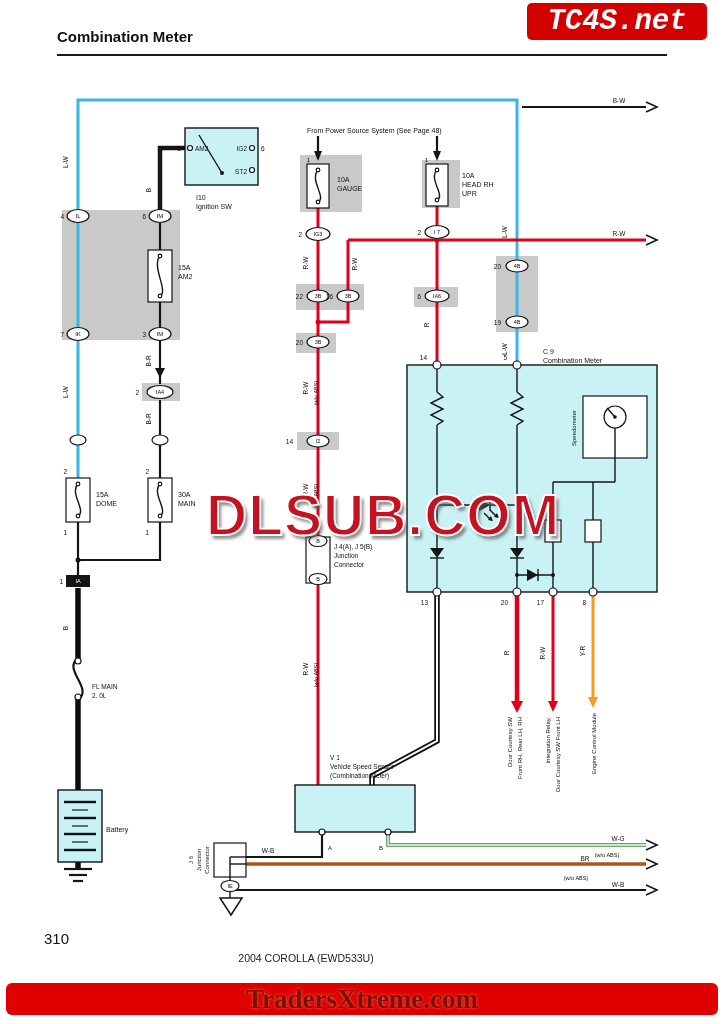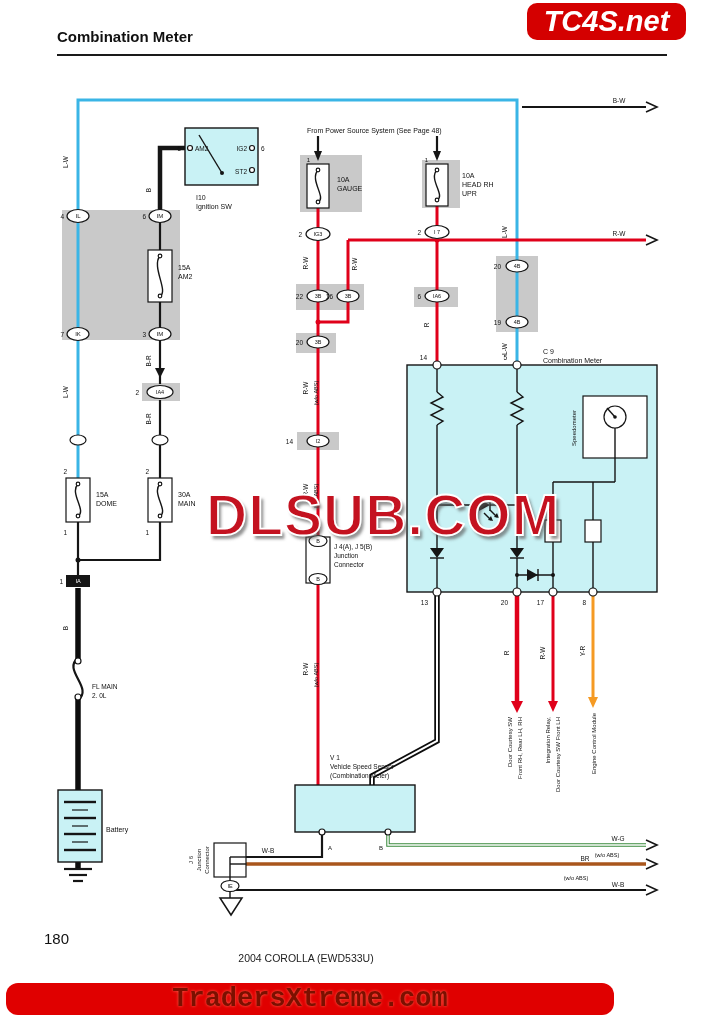--- a/index.html
+++ b/index.html
@@ -1,32 +1,32 @@
 <!DOCTYPE html>
 <html style="--wire-cyan: #3ab5e6; --wire-red: #e0001a; --wire-orange: #f59a23; --wire-brown: #a9561c; --wire-green: #3a8a3d; --component-fill: #c9f2f5; --connector-gray: #c9c9c9; --logo-red: #d40000; --banner-red: #e00000; --watermark-red: #c41220;"><head>
 <meta charset="utf-8">
 <style>
   html,body{margin:0;padding:0}
   body{width:724px;height:1024px;background:#fff;position:relative;overflow:hidden;
        font-family:"Liberation Sans",sans-serif}
   .page{position:absolute;inset:0}
   .hdr-title{position:absolute;left:57px;top:28px;font-size:15px;font-weight:bold;color:#111}
   .hdr-rule{position:absolute;left:57px;top:54px;width:610px;height:2px;background:#1a1a1a}
-  .logo{position:absolute;left:527px;top:3px;width:159px;height:37px;
-        background:var(--logo-red,#d40000);border-radius:10px;color:#fff;
-        font-family:Liberation Sans, sans-serif;font-style:italic;font-weight:bold;font-size:29px;
+  .logo{position:absolute;left:527px;top:3px;width:180px;height:37px;
+        background:var(--logo-red,#d40000);border-radius:5px;color:#fff;
+        font-family:Liberation Mono, monospace;font-style:italic;font-weight:bold;font-size:29px;
         display:flex;align-items:center;justify-content:center;z-index:4}
   .watermark{position:absolute;left:206px;top:482px;font-family:Liberation Sans, sans-serif;
         font-weight:bold;font-size:57px;letter-spacing:1px;color:var(--watermark-red,#c41220);
         -webkit-text-stroke:1.8px #fff;text-shadow:3px 4px 3px rgba(90,90,90,.65);z-index:5}
   .page-num{position:absolute;left:44px;top:930px;font-size:15px;color:#111}
   .doc-ref{position:absolute;left:0;top:952px;width:612px;text-align:center;font-size:10.5px;color:#222}
-  .banner{position:absolute;left:6px;top:983px;width:608px;height:32px;
-        background:var(--banner-red,#e00000);border-radius:12px;display:flex;align-items:center;
-        justify-content:center;font-family:Liberation Mono, monospace;font-weight:bold;font-size:27px;
+  .banner{position:absolute;left:6px;top:983px;width:712px;height:32px;
+        background:var(--banner-red,#e00000);border-radius:6px;display:flex;align-items:center;
+        justify-content:center;font-family:Liberation Serif, serif;font-weight:bold;font-size:27px;
         color:#7c1000;text-shadow:0 0 3px #ff6a55;z-index:4}
   #diagram{position:absolute;left:0;top:0;z-index:1}
   #diagram text{font-family:"Liberation Sans",sans-serif}
   .gbox{fill:var(--connector-gray,#c9c9c9)}
   .wc{stroke:var(--wire-cyan,#3ab5e6);stroke-width:3;fill:none}
   .wk{stroke:#151515;stroke-width:2.2;fill:none}
   .wk4{stroke:#151515;stroke-width:4.5;fill:none}
   .wk5{stroke:#0d0d0d;stroke-width:5.5;fill:none}
   .wr{stroke:var(--wire-red,#e0001a);stroke-width:3;fill:none}
   .wr4{stroke:var(--wire-red,#e0001a);stroke-width:4.5;fill:none}
@@ -432,16 +432,16 @@
         <text x="517" y="322" font-size="5.5" text-anchor="middle" fill="#111" dominant-baseline="central">4B</text>
         <text x="318" y="441" font-size="5.5" text-anchor="middle" fill="#111" dominant-baseline="central">I2</text>
         <text x="318" y="541" font-size="5.5" text-anchor="middle" fill="#111" dominant-baseline="central">B</text>
         <text x="318" y="579" font-size="5.5" text-anchor="middle" fill="#111" dominant-baseline="central">B</text>
         <text x="78" y="581" font-size="5.5" text-anchor="middle" fill="#fff" dominant-baseline="central">IA</text>
         <text x="230" y="886" font-size="5.5" text-anchor="middle" fill="#111" dominant-baseline="central">IE</text>
       </g>
   </svg>
 
   <div class="watermark">DLSUB.COM</div>
-  <div class="page-num">180</div>
+  <div class="page-num">310</div>
   <div class="doc-ref">2004 COROLLA (EWD533U)</div>
   <div class="banner">TradersXtreme.com</div>
 </div>
 
 </body></html>

